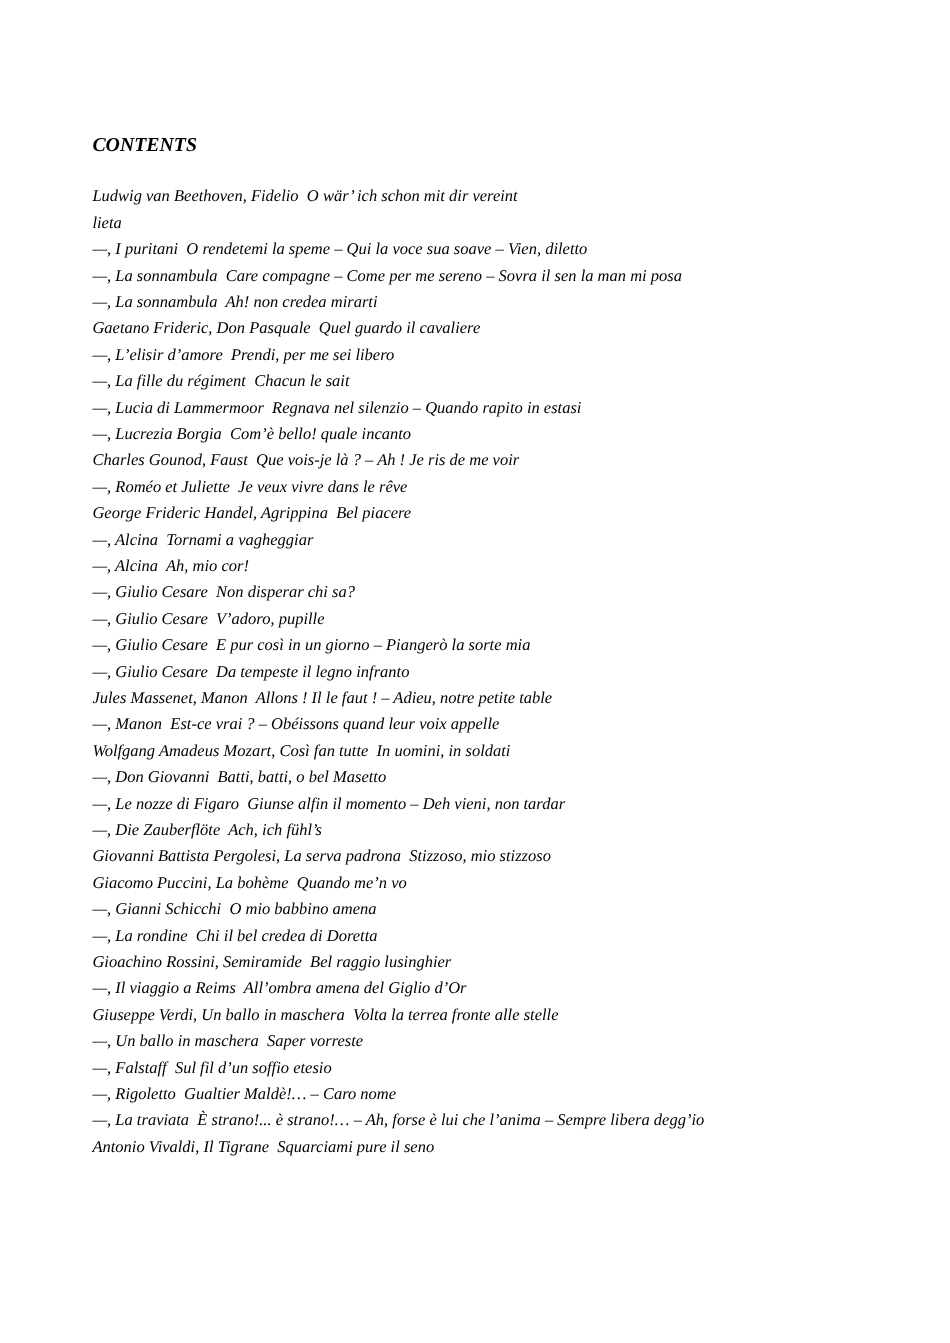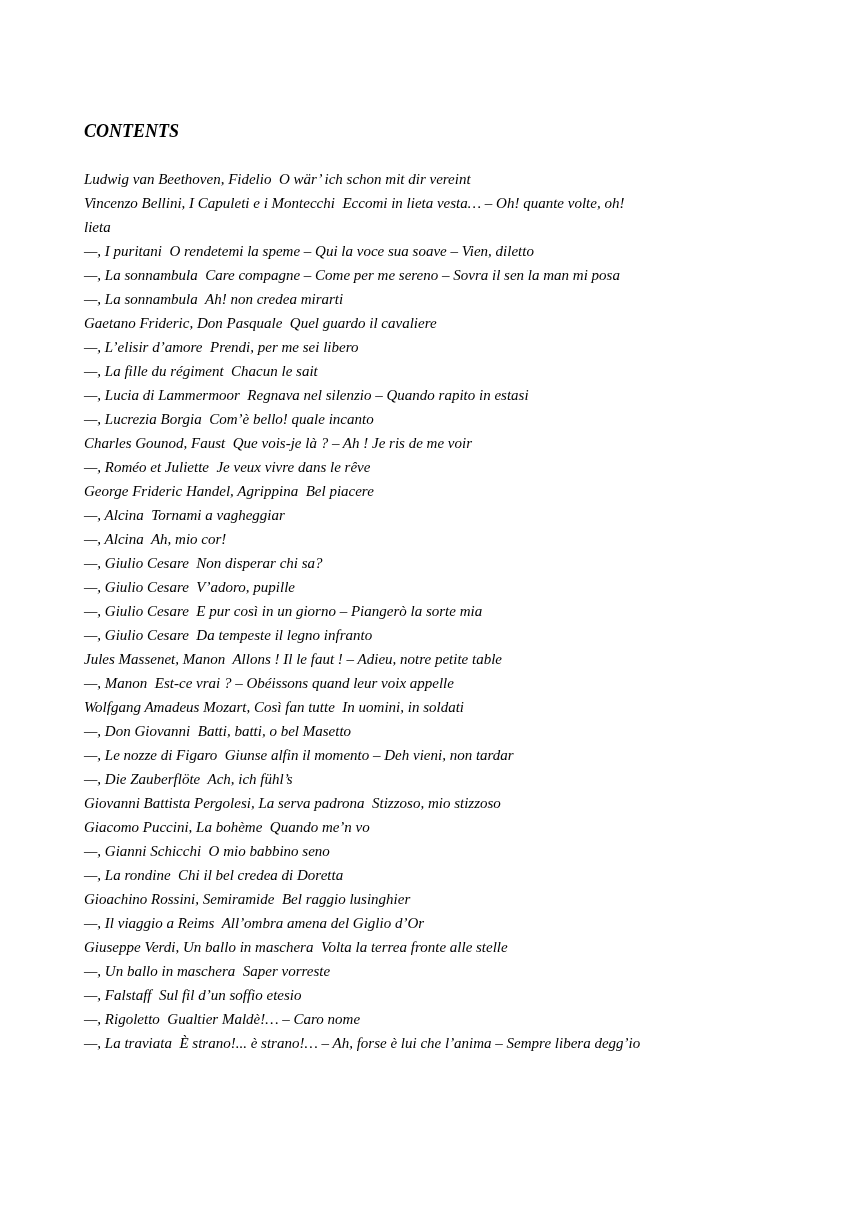--- a/index.html
+++ b/index.html
@@ -39,21 +39,20 @@
   }
 </style>
 </head>
 <body>
 
 <div class="page">
   <div class="content">
     <div class="doc-title">CONTENTS</div>
     <div id="toc-list">
         <div class="toc-line">Ludwig van Beethoven, Fidelio  O wär’ ich schon mit dir vereint</div>
-        <div class="toc-line">Vincenzo Bellini, I Capuleti e i Montecchi  Eccomi in lieta vesta… – Oh! quante volte, oh!</div>
         <div class="toc-line">lieta</div>
         <div class="toc-line">—, I puritani  O rendetemi la speme – Qui la voce sua soave – Vien, diletto</div>
         <div class="toc-line">—, La sonnambula  Care compagne – Come per me sereno – Sovra il sen la man mi posa</div>
         <div class="toc-line">—, La sonnambula  Ah! non credea mirarti</div>
         <div class="toc-line">Gaetano Frideric, Don Pasquale  Quel guardo il cavaliere</div>
         <div class="toc-line">—, L’elisir d’amore  Prendi, per me sei libero</div>
         <div class="toc-line">—, La fille du régiment  Chacun le sait</div>
         <div class="toc-line">—, Lucia di Lammermoor  Regnava nel silenzio – Quando rapito in estasi</div>
         <div class="toc-line">—, Lucrezia Borgia  Com’è bello! quale incanto</div>
         <div class="toc-line">Charles Gounod, Faust  Que vois-je là ? – Ah ! Je ris de me voir</div>
@@ -66,24 +65,25 @@
         <div class="toc-line">—, Giulio Cesare  E pur così in un giorno – Piangerò la sorte mia</div>
         <div class="toc-line">—, Giulio Cesare  Da tempeste il legno infranto</div>
         <div class="toc-line">Jules Massenet, Manon  Allons ! Il le faut ! – Adieu, notre petite table</div>
         <div class="toc-line">—, Manon  Est-ce vrai ? – Obéissons quand leur voix appelle</div>
         <div class="toc-line">Wolfgang Amadeus Mozart, Così fan tutte  In uomini, in soldati</div>
         <div class="toc-line">—, Don Giovanni  Batti, batti, o bel Masetto</div>
         <div class="toc-line">—, Le nozze di Figaro  Giunse alfin il momento – Deh vieni, non tardar</div>
         <div class="toc-line">—, Die Zauberflöte  Ach, ich fühl’s</div>
         <div class="toc-line">Giovanni Battista Pergolesi, La serva padrona  Stizzoso, mio stizzoso</div>
         <div class="toc-line">Giacomo Puccini, La bohème  Quando me’n vo</div>
-        <div class="toc-line">—, Gianni Schicchi  O mio babbino seno</div>
+        <div class="toc-line">—, Gianni Schicchi  O mio babbino amena</div>
         <div class="toc-line">—, La rondine  Chi il bel credea di Doretta</div>
         <div class="toc-line">Gioachino Rossini, Semiramide  Bel raggio lusinghier</div>
         <div class="toc-line">—, Il viaggio a Reims  All’ombra amena del Giglio d’Or</div>
         <div class="toc-line">Giuseppe Verdi, Un ballo in maschera  Volta la terrea fronte alle stelle</div>
         <div class="toc-line">—, Un ballo in maschera  Saper vorreste</div>
         <div class="toc-line">—, Falstaff  Sul fil d’un soffio etesio</div>
         <div class="toc-line">—, Rigoletto  Gualtier Maldè!… – Caro nome</div>
         <div class="toc-line">—, La traviata  È strano!... è strano!… – Ah, forse è lui che l’anima – Sempre libera degg’io</div>
+        <div class="toc-line">Antonio Vivaldi, Il Tigrane  Squarciami pure il seno</div>
       </div>
   </div>
 </div>
 
 </body></html>

